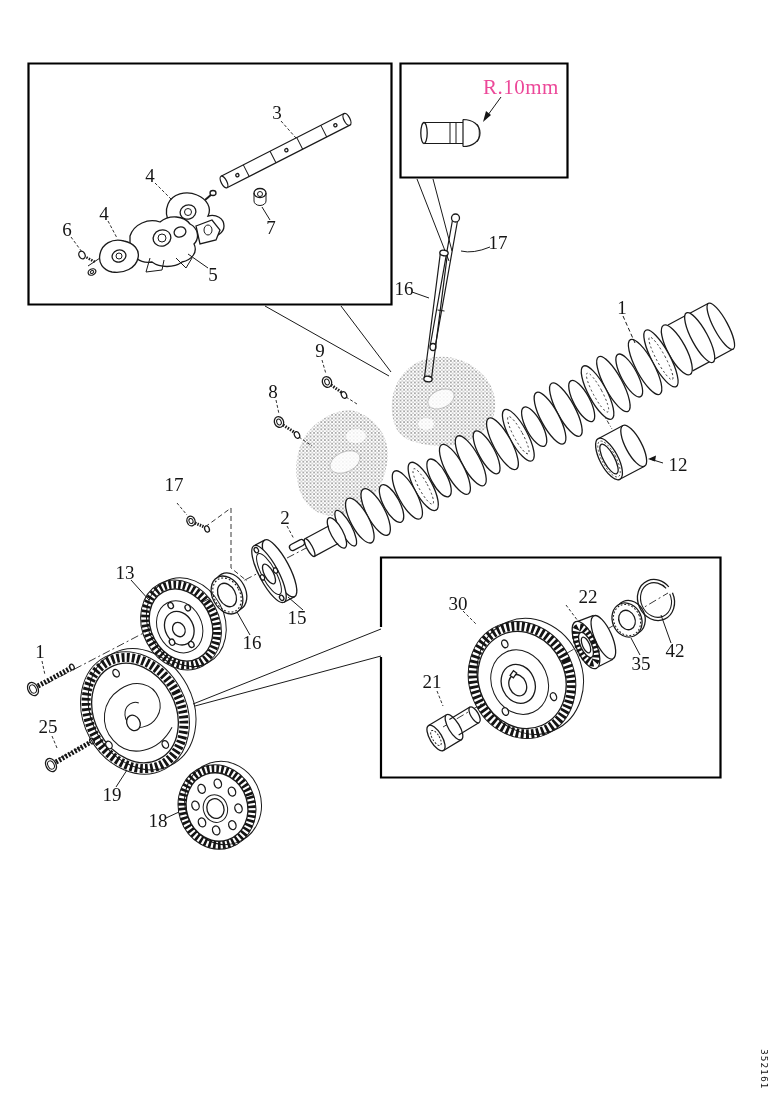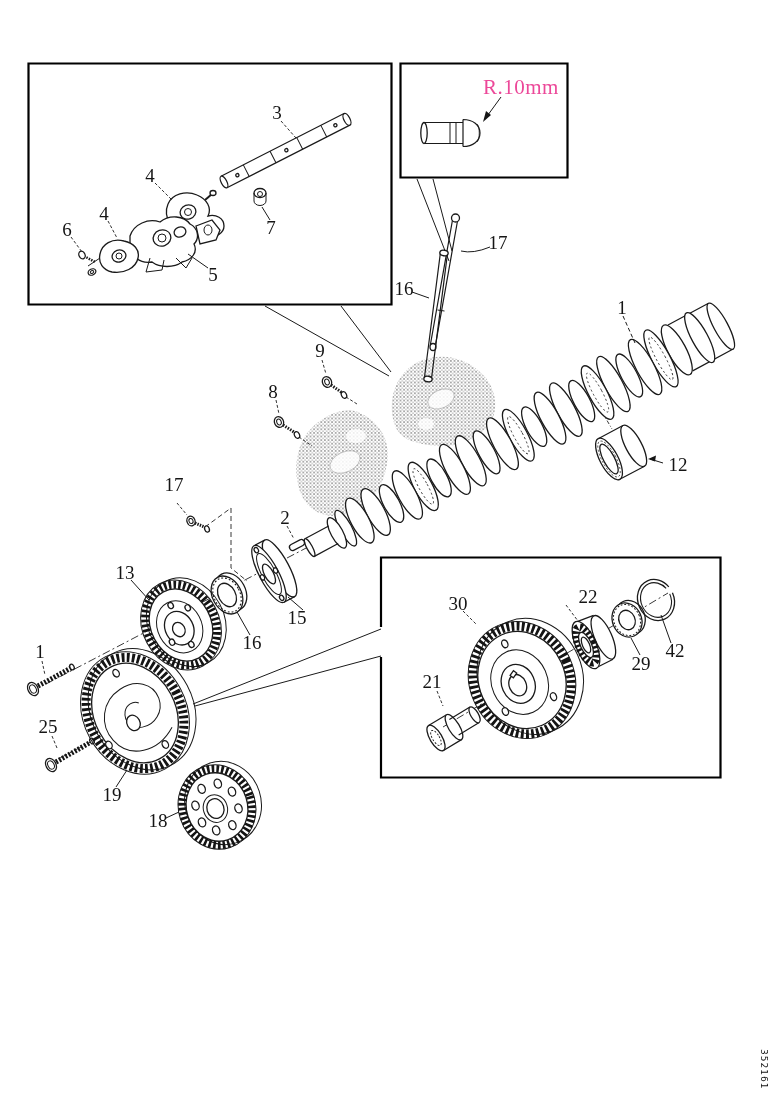--- a/index.html
+++ b/index.html
@@ -383,19 +383,19 @@
 <span class="callout" style="left:40px;top:651px">1</span>
 <span class="callout" style="left:297px;top:617px">15</span>
 <span class="callout" style="left:252px;top:642px">16</span>
 <span class="callout" style="left:174px;top:484px">17</span>
 <span class="callout" style="left:158px;top:820px">18</span>
 <span class="callout" style="left:112px;top:794px">19</span>
 <span class="callout" style="left:458px;top:603px">30</span>
 <span class="callout" style="left:432px;top:681px">21</span>
 <span class="callout" style="left:588px;top:596px">22</span>
 <span class="callout" style="left:675px;top:650px">42</span>
-<span class="callout" style="left:641px;top:663px">29</span>
+<span class="callout" style="left:641px;top:663px">35</span>
 <span class="callout" style="left:48px;top:726px">25</span>
 
 <span class="note" style="left:521px;top:87px">R.10mm</span>
 <span class="drawing-number">352161</span>
 
 </div>
 
 </body></html>

